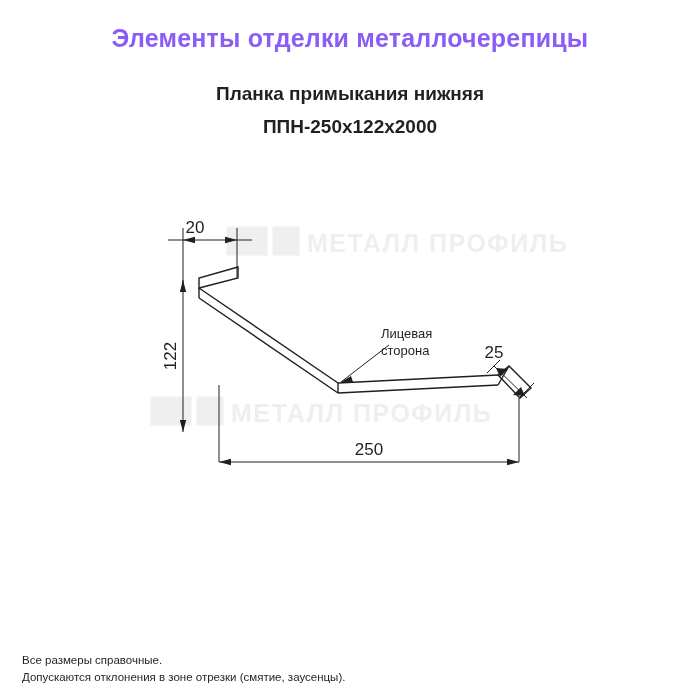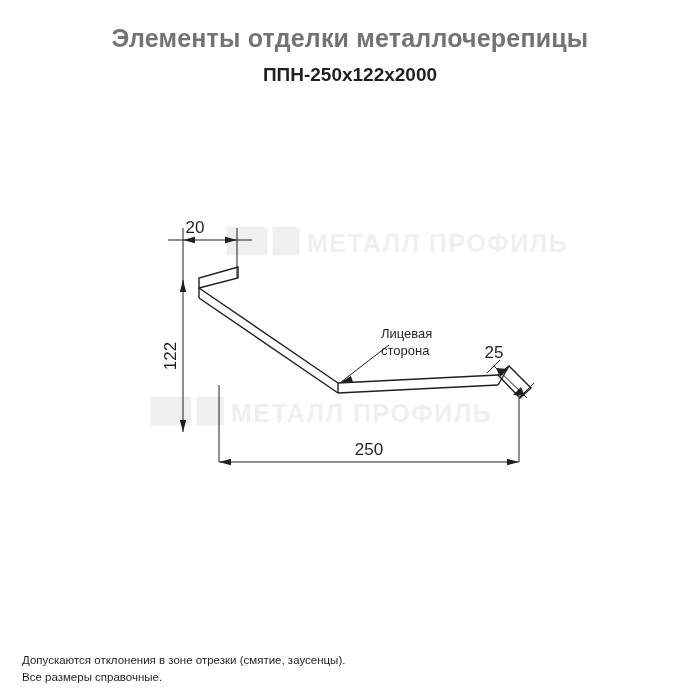--- a/index.html
+++ b/index.html
@@ -22,21 +22,21 @@
   }
   .title-block {
     text-align: center;
     padding-top: 24px;
   }
   .title-main {
     font-size: 25px;
     font-weight: bold;
     letter-spacing: 0.2px;
     margin: 0;
-    color: #737373;
+    color: #8b5cf6;
   }
   .title-sub {
     font-size: 19px;
     font-weight: bold;
     margin: 0;
     padding-top: 30px;
     color: #231f20;
   }
   .title-code {
     font-size: 19px;
@@ -97,20 +97,21 @@
     fill: #231f20;
   }
 </style>
 </head>
 <body>
 
 <div class="page">
 
   <div class="title-block">
     <h1 class="title-main">Элементы отделки металлочерепицы</h1>
+    <p class="title-sub">Планка примыкания нижняя</p>
     <p class="title-code">ППН-250х122х2000</p>
   </div>
 
   <div class="drawing">
     <svg width="700" height="360" viewBox="0 0 700 360">
 
       <g opacity="1">
         <g transform="translate(228,48)">
           <path class="wm" d="M0 10 h38 v26 h-38 z" fill="none" stroke="#efefef" stroke-width="3"></path>
           <path class="wm" d="M6 30 q10 -16 22 -2" fill="none" stroke="#efefef" stroke-width="3"></path>
@@ -184,17 +185,17 @@
         <line class="dim-line" x1="341" y1="212" x2="389" y2="175"></line>
         <path d="M341 212 l10 -6 l2 6 z" fill="#231f20"></path>
         <text class="lbl-small" x="381" y="168">Лицевая</text>
         <text class="lbl-small" x="381" y="185">сторона</text>
       </g>
 
     </svg>
   </div>
 
   <div class="footer">
+    <div>Все размеры справочные.</div>
     <div>Допускаются отклонения в зоне отрезки (смятие, заусенцы).</div>
-    <div>Все размеры справочные.</div>
   </div>
 
 </div>
 
 </body></html>

